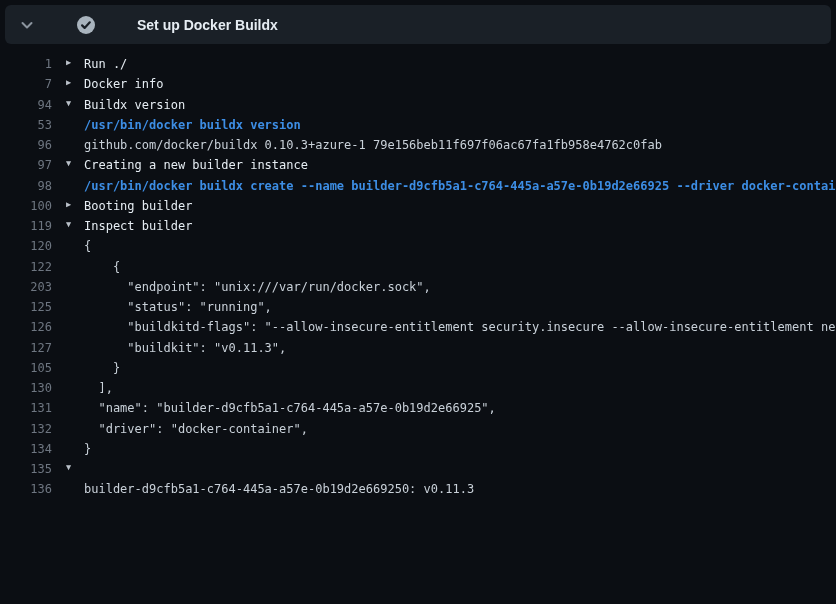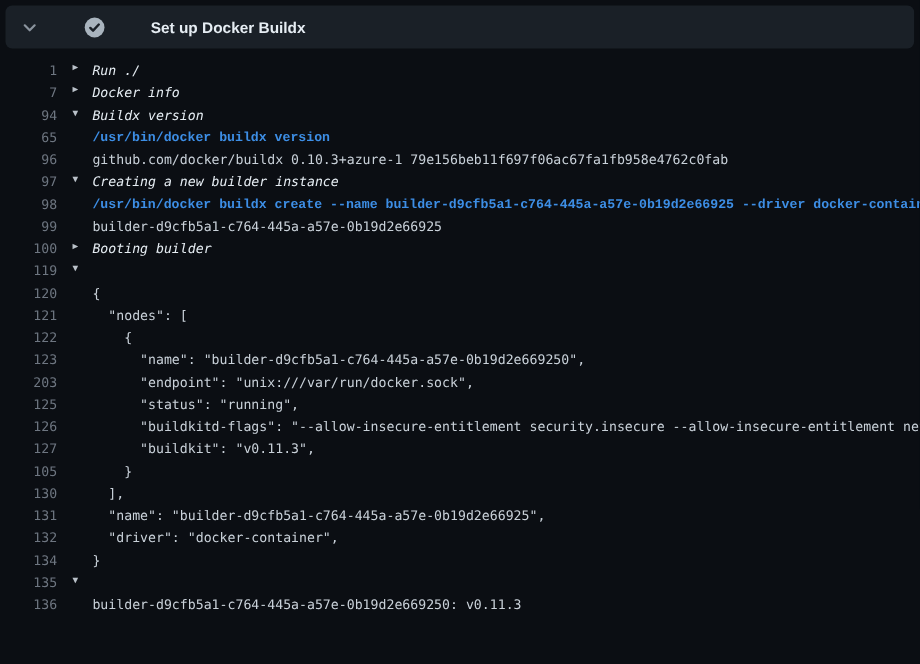--- a/index.html
+++ b/index.html
@@ -77,25 +77,24 @@
     width: 18px;
     margin-left: 14px;
     font-size: 8.5px;
     color: var(--caret, #bac1c9);
     font-family: "DejaVu Sans Mono", "DejaVu Sans", monospace;
   }
   .txt {
     flex: none;
     color: var(--output-text, #c9d1d9);
   }
-  .txt.group { color: var(--group-text, #e6edf3); font-style: italic; }
+  .txt.group { color: var(--group-text, #e6edf3); }
   .txt.command {
     color: var(--command-text, #3d8ee5);
     font-weight: bold;
-    font-family: Liberation Mono, monospace;
   }
 </style>
 </head>
 <body>
 
 <div class="step-header">
   <span class="chev">
     <svg width="16" height="16" viewBox="0 0 16 16">
       <path d="M3.5 6l4.5 4.5L12.5 6" fill="none" stroke="#8b949e" stroke-width="2" stroke-linecap="round" stroke-linejoin="round"></path>
     </svg>
@@ -119,74 +118,60 @@
     <span class="num">7</span>
     <span class="caret">▶</span>
     <span class="txt group">Docker info</span>
   </div>
     <div class="row">
     <span class="num">94</span>
     <span class="caret">▼</span>
     <span class="txt group">Buildx version</span>
   </div>
     <div class="row">
-    <span class="num">65</span>
+    <span class="num">53</span>
     <span class="caret"></span>
     <span class="txt command">/usr/bin/docker buildx version</span>
   </div>
     <div class="row">
     <span class="num">96</span>
     <span class="caret"></span>
     <span class="txt">github.com/docker/buildx 0.10.3+azure-1 79e156beb11f697f06ac67fa1fb958e4762c0fab</span>
   </div>
     <div class="row">
     <span class="num">97</span>
     <span class="caret">▼</span>
     <span class="txt group">Creating a new builder instance</span>
   </div>
     <div class="row">
     <span class="num">98</span>
     <span class="caret"></span>
     <span class="txt command">/usr/bin/docker buildx create --name builder-d9cfb5a1-c764-445a-a57e-0b19d2e66925 --driver docker-container</span>
-  </div>
-    <div class="row">
-    <span class="num">99</span>
-    <span class="caret"></span>
-    <span class="txt">builder-d9cfb5a1-c764-445a-a57e-0b19d2e66925</span>
   </div>
     <div class="row">
     <span class="num">100</span>
     <span class="caret">▶</span>
     <span class="txt group">Booting builder</span>
   </div>
     <div class="row">
     <span class="num">119</span>
     <span class="caret">▼</span>
+    <span class="txt group">Inspect builder</span>
   </div>
     <div class="row">
     <span class="num">120</span>
     <span class="caret"></span>
     <span class="txt">{</span>
   </div>
     <div class="row">
-    <span class="num">121</span>
-    <span class="caret"></span>
-    <span class="txt">  "nodes": [</span>
-  </div>
-    <div class="row">
     <span class="num">122</span>
     <span class="caret"></span>
     <span class="txt">    {</span>
   </div>
     <div class="row">
-    <span class="num">123</span>
-    <span class="caret"></span>
-    <span class="txt">      "name": "builder-d9cfb5a1-c764-445a-a57e-0b19d2e669250",</span>
-  </div>
-    <div class="row">
     <span class="num">203</span>
     <span class="caret"></span>
     <span class="txt">      "endpoint": "unix:///var/run/docker.sock",</span>
   </div>
     <div class="row">
     <span class="num">125</span>
     <span class="caret"></span>
     <span class="txt">      "status": "running",</span>
   </div>
     <div class="row">

